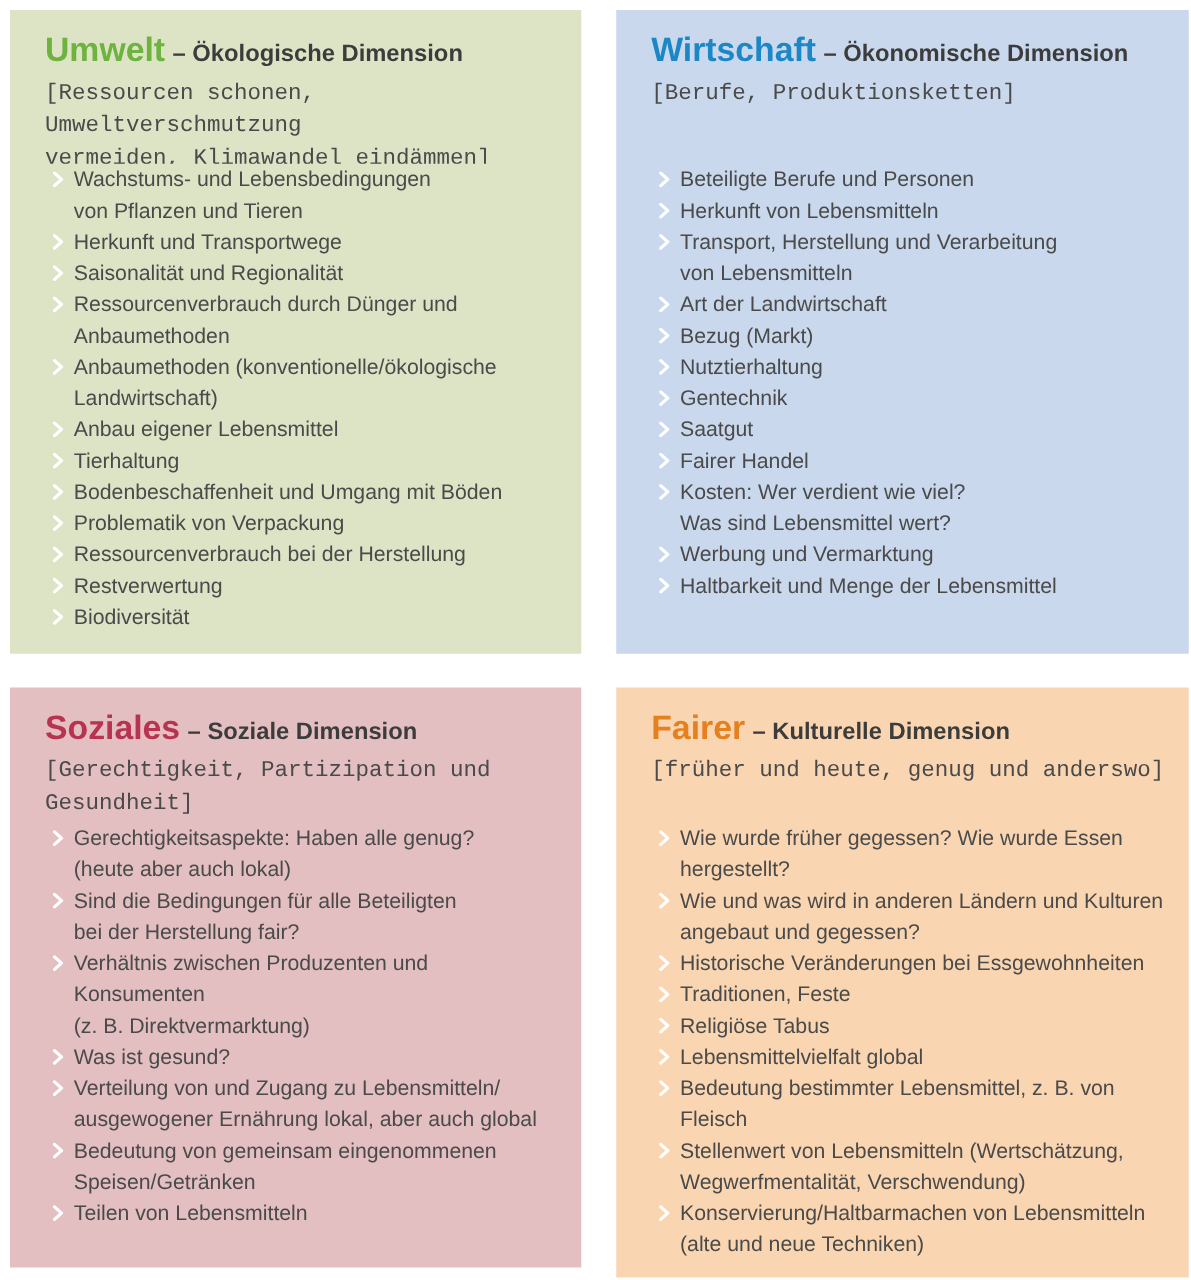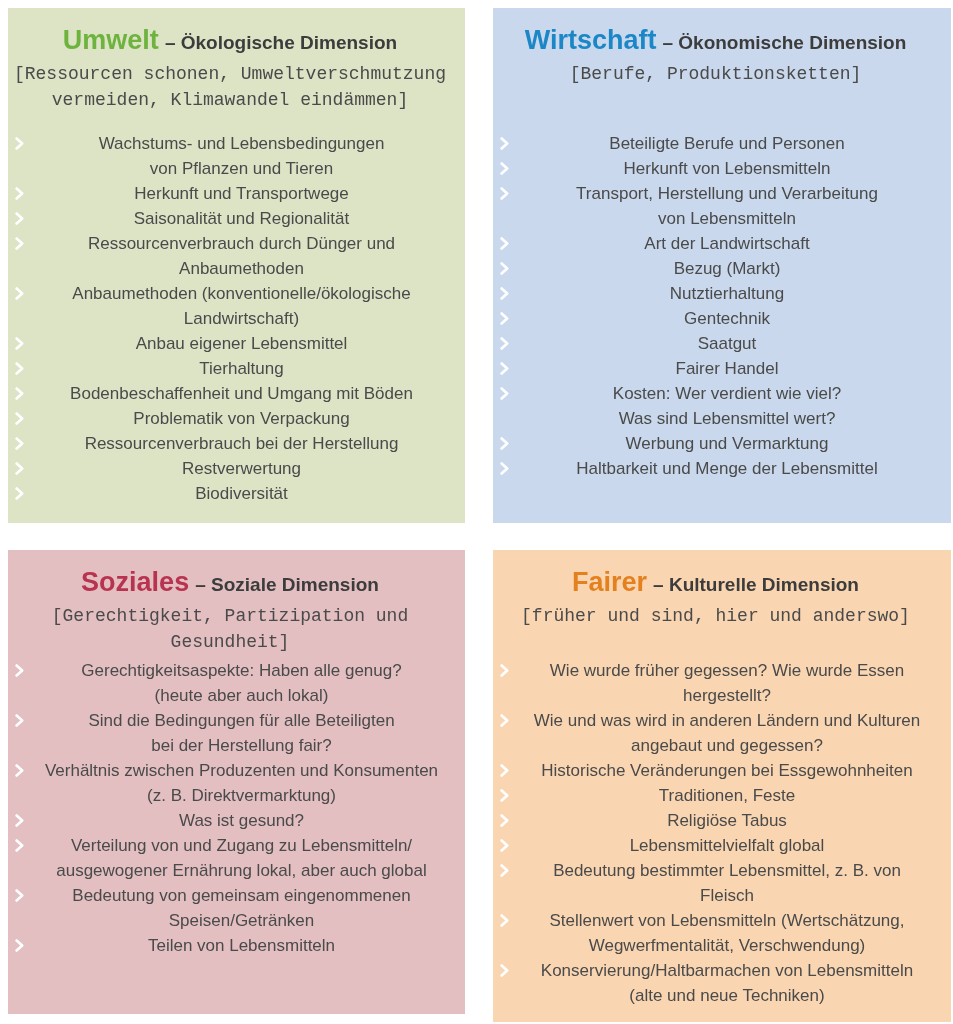--- a/index.html
+++ b/index.html
@@ -17,23 +17,22 @@
     background: var(--page-bg, #ffffff);
     display: grid;
     grid-template-columns: 457px 458px;
     column-gap: 28px;
     row-gap: 27px;
     align-items: start;
     align-content: start;
   }
   .panel {
     box-sizing: border-box;
-    padding: 17px 14px 0 1px;
+    padding: 17px 14px 0 28px;
     background: var(--panel-bg, #eeeeee);
-    text-align: center;
   }
   #panel-0, #panel-1 { height: 515px; }
   #panel-2 { height: 464px; }
   #panel-3 { height: 472px; }
 
   .panel-header { height: 106px; overflow: hidden; }
   .panel.short-header .panel-header { height: 91px; }
 
   .heading {
     margin: 0;
@@ -396,21 +395,21 @@
       </svg>
     </span>
     <span class="item-text">Teilen von Lebensmitteln</span>
   </li>
 </ul>
   </section>
 
   <section class="panel short-header" id="panel-3" style="--panel-bg: #f9d6b1; --title-color: #e5801f;">
     <header class="panel-header">
       <h2 class="heading"><span class="title">Fairer</span><span class="dim">– Kulturelle Dimension</span></h2>
-      <p class="subtitle">[früher und sind, hier und anderswo]</p>
+      <p class="subtitle">[früher und heute, genug und anderswo]</p>
     </header>
     <ul class="topics">
   <li class="item">
     <span class="chevron">
       <svg width="9" height="13" viewBox="0 0 9 13" aria-hidden="true">
         <path d="M1.6 1.5 L7.2 6.5 L1.6 11.5" fill="none" stroke="currentColor" stroke-width="2.6" stroke-linecap="round" stroke-linejoin="round"></path>
       </svg>
     </span>
     <span class="item-text">Wie wurde früher gegessen? Wie wurde Essen
 hergestellt?</span>

